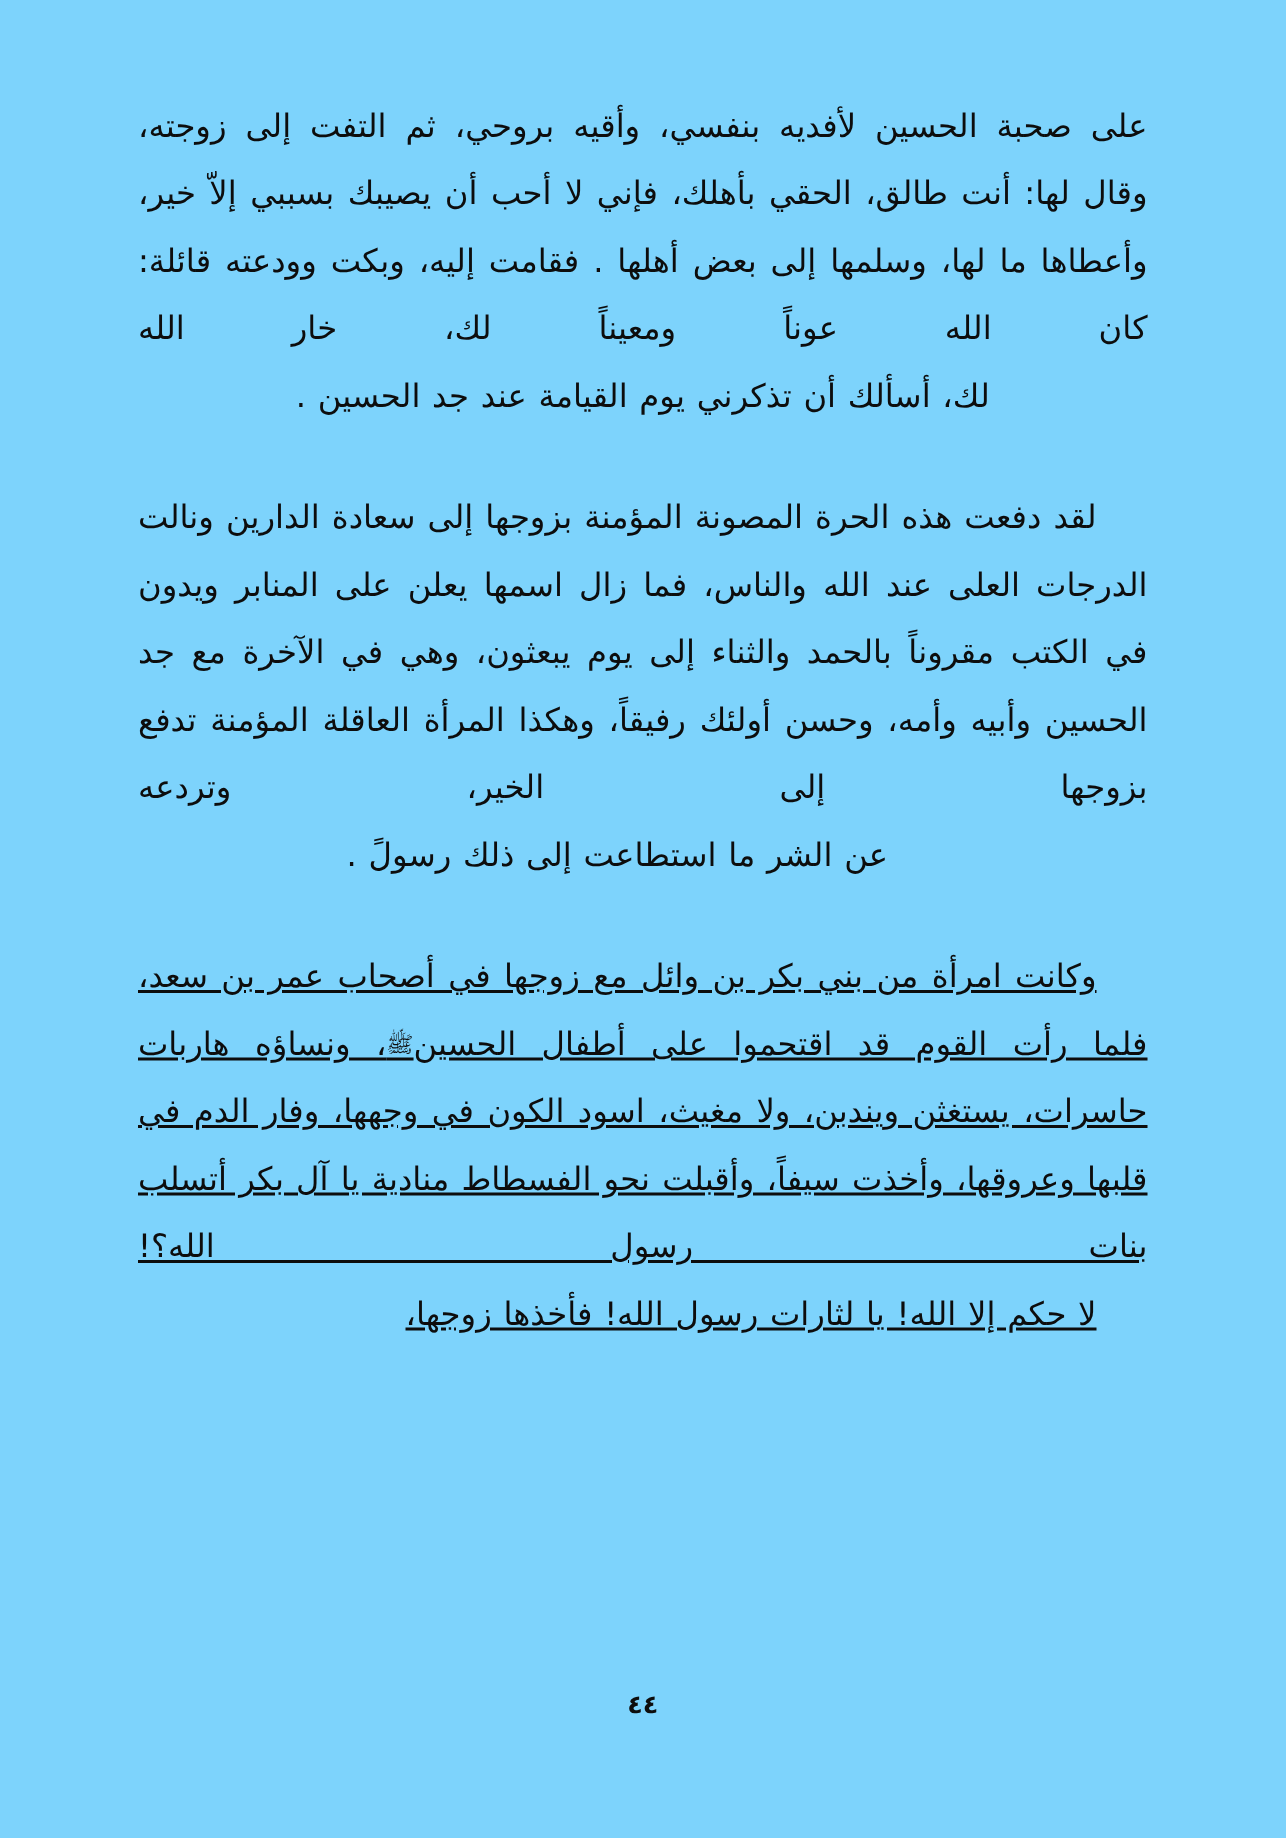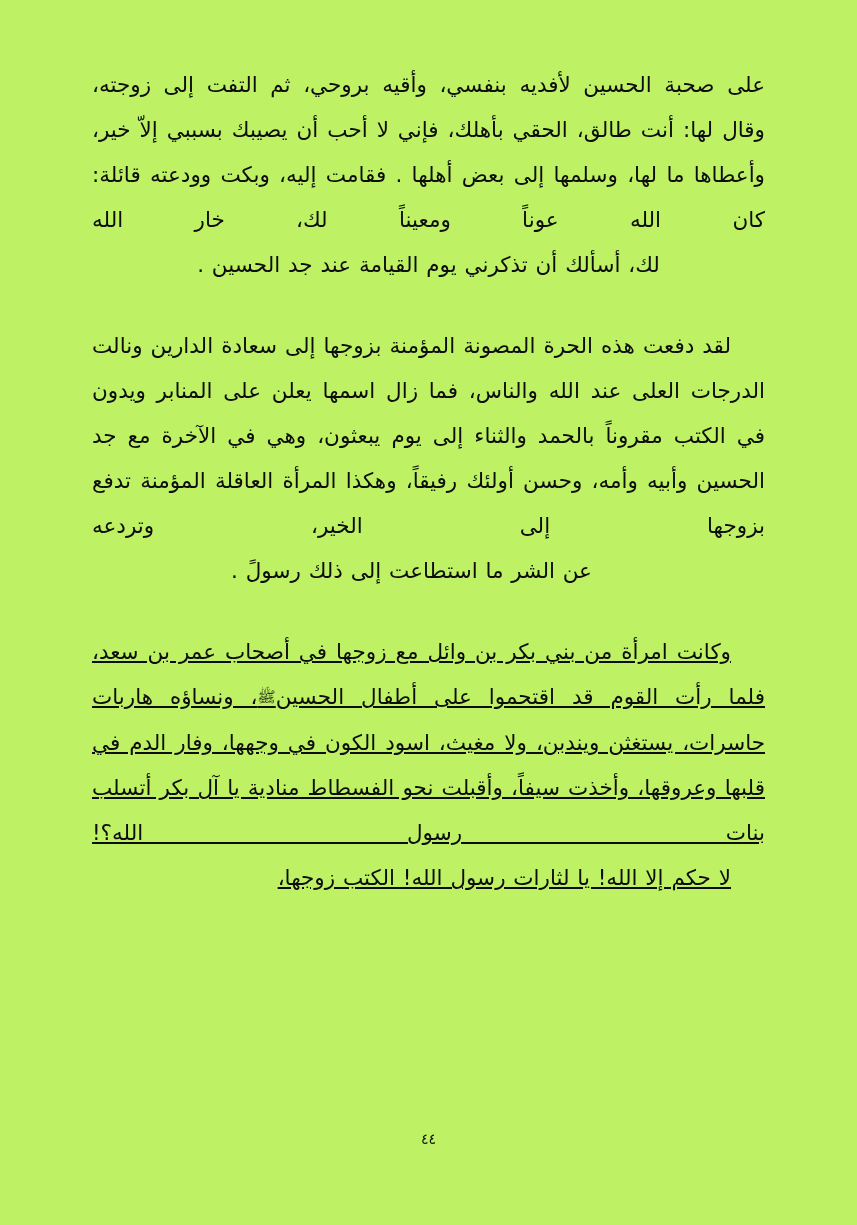--- a/index.html
+++ b/index.html
@@ -13,21 +13,21 @@
     font-family: "DejaVu Sans", sans-serif;
     color: #0d0d0d;
     overflow: hidden;
   }
   .page {
     position: relative;
     width: 857px;
     height: 1225px;
     box-sizing: border-box;
     padding: 62px 92px 0 92px;
-    background: #bef264;
+    background: #7dd3fc;
   }
   .body-text {
     direction: rtl;
     text-align: justify;
     text-align-last: justify;
     font-size: 21.5px;
     line-height: 45px;
     letter-spacing: 0px;
     word-spacing: 1px;
   }
@@ -54,23 +54,24 @@
     text-align: right;
     text-align-last: right;
   }
   .page-number {
     position: absolute;
     left: 0;
     right: 0;
     bottom: 78px;
     text-align: center;
     text-align-last: center;
-    font-size: 14px;
+    font-size: 17px;
     direction: rtl;
     letter-spacing: 1px;
+    font-weight: bold;
   }
   .honorific {
     font-size: 15px;
     vertical-align: 2px;
   }
 </style>
 </head>
 <body>
 
 <div class="page">
@@ -82,20 +83,20 @@
       <span class="tail-center">لك، أسألك أن تذكرني يوم القيامة عند جد الحسين .</span>
     </p>
 
     <p class="para indent">
       <span>لقد دفعت هذه الحرة المصونة المؤمنة بزوجها إلى سعادة الدارين ونالت الدرجات العلى عند الله والناس، فما زال اسمها يعلن على المنابر ويدون في الكتب مقروناً بالحمد والثناء إلى يوم يبعثون، وهي في الآخرة مع جد الحسين وأبيه وأمه، وحسن أولئك رفيقاً، وهكذا المرأة العاقلة المؤمنة تدفع بزوجها إلى الخير، وتردعه</span>
       <span class="tail-center">عن الشر ما استطاعت إلى ذلك رسولً .</span>
     </p>
 
     <p class="para indent">
       <span>وكانت امرأة من بني بكر بن وائل مع زوجها في أصحاب عمر بن سعد، فلما رأت القوم قد اقتحموا على أطفال الحسين</span><span class="honorific">ﷺ</span><span>، ونساؤه هاربات حاسرات، يستغثن ويندبن، ولا مغيث، اسود الكون في وجهها، وفار الدم في قلبها وعروقها، وأخذت سيفاً، وأقبلت نحو الفسطاط منادية يا آل بكر أتسلب بنات رسول الله؟!</span>
-      <span class="tail-right">لا حكم إلا الله! يا لثارات رسول الله! الكتب زوجها،</span>
+      <span class="tail-right">لا حكم إلا الله! يا لثارات رسول الله! فأخذها زوجها،</span>
     </p>
 
   </div>
 
   <div class="page-number">٤٤</div>
 
 </div>
 
 </body></html>

